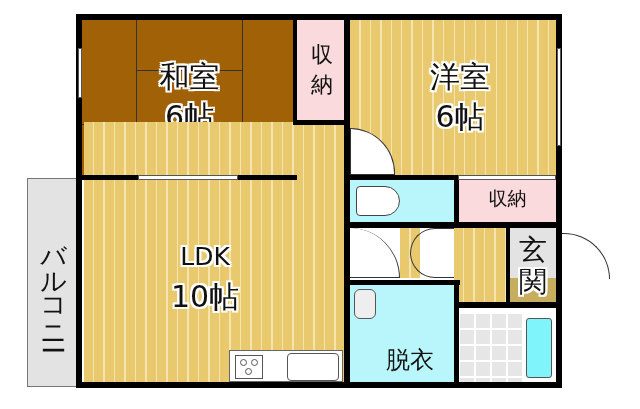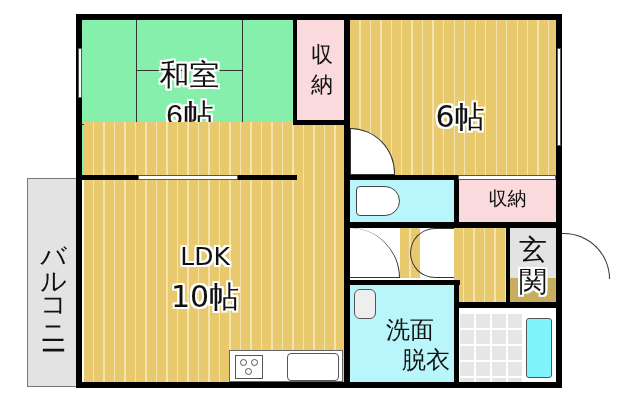--- a/index.html
+++ b/index.html
@@ -1,19 +1,19 @@
 <!DOCTYPE html>
 <html><head>
 <meta charset="utf-8">
 <style>
   html,body{margin:0;padding:0;background:#fff;}
   body{width:640px;height:409px;position:relative;overflow:hidden;font-family:"DejaVu Sans",sans-serif;}
   .abs{position:absolute;box-sizing:border-box;}
   .wood{background-color:#e8c96e;background-image:repeating-linear-gradient(90deg,rgba(255,255,255,0) 0px,rgba(255,255,255,0) 9px,#f5e3b0 9px,#f5e3b0 10.5px);}
-  .tatami{background:#86efac;font-family:Liberation Mono, monospace;}
+  .tatami{background:#a16207;}
   .closet{background:#fadadd;}
   .wet{background:#b9f6fb;}
   .label{position:absolute;text-align:center;color:#111;font-weight:500;
     text-shadow:-2px -2px 0 #fff,2px -2px 0 #fff,-2px 2px 0 #fff,2px 2px 0 #fff,0 2px 0 #fff,0 -2px 0 #fff,2px 0 0 #fff,-2px 0 0 #fff;
     line-height:1.15;}
   .wall{position:absolute;background:#000;}
   .win{position:absolute;background:#fff;border:1px solid #555;box-sizing:border-box;}
   .tile{background-color:#e6e6e6;background-image:linear-gradient(90deg,#fff 2px,transparent 2px),linear-gradient(#fff 2px,transparent 2px);background-size:16px 16px;}
 </style>
 </head>
@@ -32,20 +32,21 @@
   <div class="label" style="left:55px;top:40px;width:105px;font-size:30px;">和室</div>
   <div class="label" style="left:55px;top:80px;width:105px;font-size:30px;">6帖</div>
 </div>
 
 <div class="abs closet" style="left:297px;top:20px;width:50px;height:102px;">
   <div class="label" style="left:0;top:22px;width:50px;font-size:22px;text-shadow:none;">収</div>
   <div class="label" style="left:0;top:52px;width:50px;font-size:22px;text-shadow:none;">納</div>
 </div>
 
 <div class="abs wood" style="left:350px;top:20px;width:207px;height:155px;">
+  <div class="label" style="left:50px;top:40px;width:120px;font-size:30px;">洋室</div>
   <div class="label" style="left:50px;top:80px;width:120px;font-size:30px;">6帖</div>
 </div>
 
 <div class="abs wood" style="left:84px;top:122px;width:260px;height:260px;">
   <div class="abs wood" style="left:0;top:0;width:260px;height:260px;"></div>
 </div>
 <div class="abs wood" style="left:84px;top:178px;width:260px;height:204px;"></div>
 <div class="label" style="left:150px;top:243px;width:110px;font-size:25px;">LDK</div>
 <div class="label" style="left:150px;top:280px;width:110px;font-size:30px;">10帖</div>
 
@@ -77,22 +78,21 @@
 
 <div class="abs" style="left:510px;top:228px;width:46px;height:74px;background:#e3e3e3;">
   <div class="abs" style="left:0;top:50px;width:46px;height:24px;background:#c7ad5e;"></div>
   <div class="label" style="left:0;top:6px;width:46px;font-size:28px;text-shadow:none;">玄</div>
   <div class="label" style="left:0;top:38px;width:46px;font-size:28px;">関</div>
 </div>
 <div class="abs" style="left:560px;top:233px;width:50px;height:46px;border:1px solid #333;border-top-right-radius:50px;border-left:none;border-bottom:none;"></div>
 
 <div class="abs wet" style="left:350px;top:285px;width:104px;height:97px;">
   <div class="abs" style="left:4px;top:4px;width:22px;height:30px;background:#eee;border:1px solid #555;border-radius:6px;"></div>
-  <div class="label" style="left:20px;top:32px;width:80px;font-size:24px;text-shadow:none;">洗面</div>
-  <div class="label" style="left:20px;top:62px;width:80px;font-size:24px;text-shadow:none;text-align:right;">脱衣</div>
+  <div class="label" style="left:20px;top:62px;width:80px;font-size:24px;text-shadow:none;">脱衣</div>
 </div>
 
 <div class="abs tile" style="left:458px;top:312px;width:64px;height:70px;"></div>
 <div class="abs" style="left:522px;top:312px;width:34px;height:70px;background:#fff;">
   <div class="abs" style="left:4px;top:6px;width:26px;height:60px;background:#7ff5fb;border:1px solid #555;border-radius:3px;"></div>
 </div>
 
 <div class="wall" style="left:76px;top:14px;width:486px;height:6px;"></div>
 <div class="wall" style="left:76px;top:14px;width:6px;height:374px;"></div>
 <div class="wall" style="left:76px;top:382px;width:486px;height:6px;"></div>

